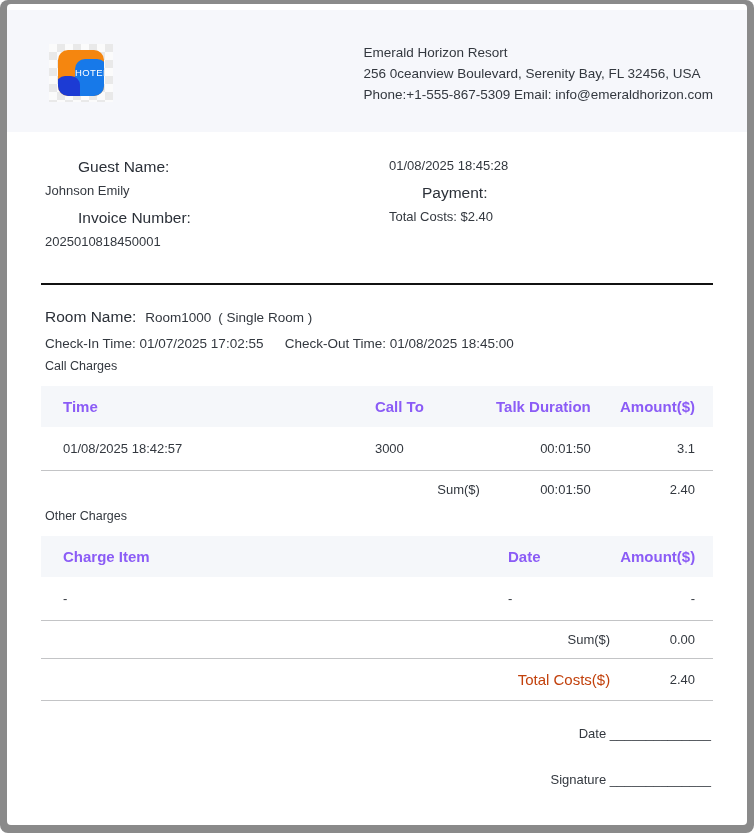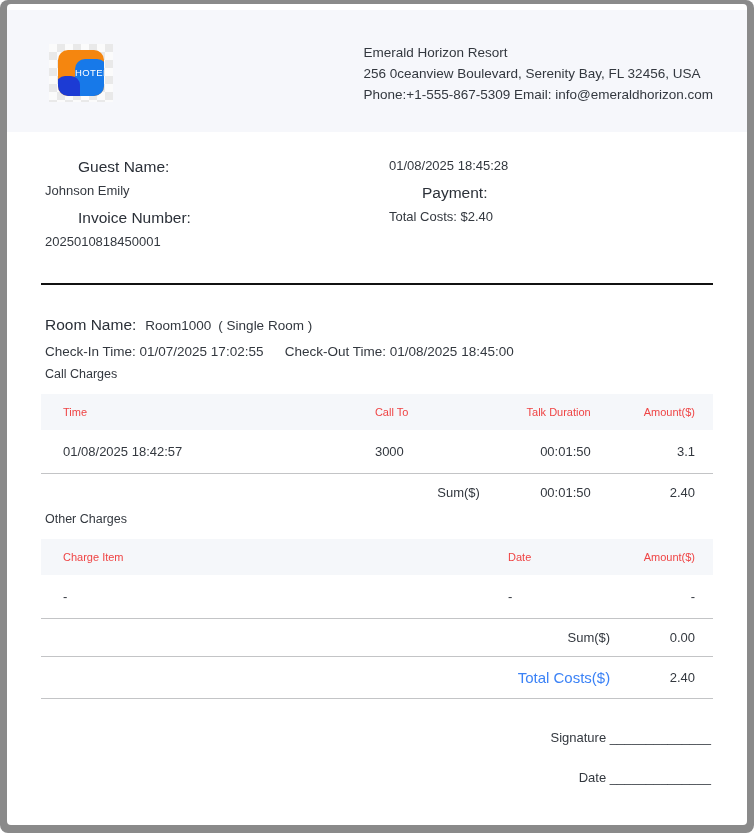--- a/index.html
+++ b/index.html
@@ -31,41 +31,41 @@
   .hotel-info{font-size:13.5px;line-height:21px;color:var(--text-soft);}
 
   
   .guest{margin-top:25px;padding-left:4px;display:grid;grid-template-columns:344px 1fr;}
   .g-label{font-size:15.5px;line-height:19px;margin-bottom:6px;color:#2b3038;margin-left:33px;}
   .g-value{font-size:13px;line-height:17px;margin-bottom:9px;color:var(--text-soft);}
 
   .thick-divider{height:2px;background:var(--divider);margin-top:24px;}
 
   
-  .room{margin-top:30px;padding-left:4px;}
+  .room{margin-top:22px;padding-left:4px;}
   .room-line{font-size:15.5px;line-height:20px;color:#2b3038;}
   .room-name{font-size:13.5px;margin-left:9px;color:var(--text-soft);}
   .room-type{font-size:13.5px;margin-left:7px;color:var(--text-soft);}
   .check-line{margin-top:7px;font-size:13.5px;line-height:18px;color:var(--text-soft);}
   .check-in{display:inline-block;width:236px;}
   .sub-title{margin-top:5px;padding-left:4px;font-size:12.5px;line-height:16px;color:var(--text-soft);}
 
   
   table.charges{width:100%;border-collapse:collapse;table-layout:fixed;margin-top:12px;font-size:13px;color:var(--text-soft);}
-  table.charges th{background:var(--table-header-bg);font-weight:400;font-size:11px;padding:12px 8px;color:#ef4444;}
+  table.charges th{background:var(--table-header-bg);font-weight:700;font-size:15px;padding:12px 8px;color:#8b5cf6;}
   table.charges td{padding:14px 8px;}
   table.charges .al{text-align:left;}
   table.charges .ar{text-align:right;}
   table.charges .first{padding-left:22px;}
   table.charges .last{padding-right:18px;}
   tr.data-row td{border-bottom:1px solid var(--border);}
   tr.sum-row td{padding:11px 8px;}
   tr.sum-row td,tr.total-row td{border-bottom:1px solid var(--border);}
   table.charges.call tr.sum-row td{border-bottom:none;}
-  tr.total-row .total-label{font-size:15px;padding:12px 2px 12px 8px;color:#3b82f6;}
+  tr.total-row .total-label{font-size:15px;padding:12px 2px 12px 8px;color:#c2410c;}
   tr.total-row .total-amount{padding:12px 18px 12px 8px;}
   .o-col2{padding-left:0 !important;padding-right:2px !important;}
 
   
   .sig-row{text-align:right;font-size:13px;color:var(--text-soft);padding-right:2px;}
   .sig-row.signature{margin-top:31px;}
   .sig-row.date{margin-top:25px;}
   .uline{letter-spacing:0;}
 </style>
 </head>
@@ -173,23 +173,23 @@
           <td class="ar o-col2" colspan="2">Sum($)</td>
           <td class="ar last">0.00</td>
         </tr>
         <tr class="total-row">
           <td class="ar total-label" colspan="2">Total Costs($)</td>
           <td class="ar total-amount">2.40</td>
         </tr>
       </tbody>
     </table>
 
+    <div class="sig-row date">
+      <span>Date</span>
+      <span class="uline">______________</span>
+    </div>
     <div class="sig-row signature">
       <span>Signature</span>
-      <span class="uline">______________</span>
-    </div>
-    <div class="sig-row date">
-      <span>Date</span>
       <span class="uline">______________</span>
     </div>
 
   </div>
 </div>
 
 </body></html>

